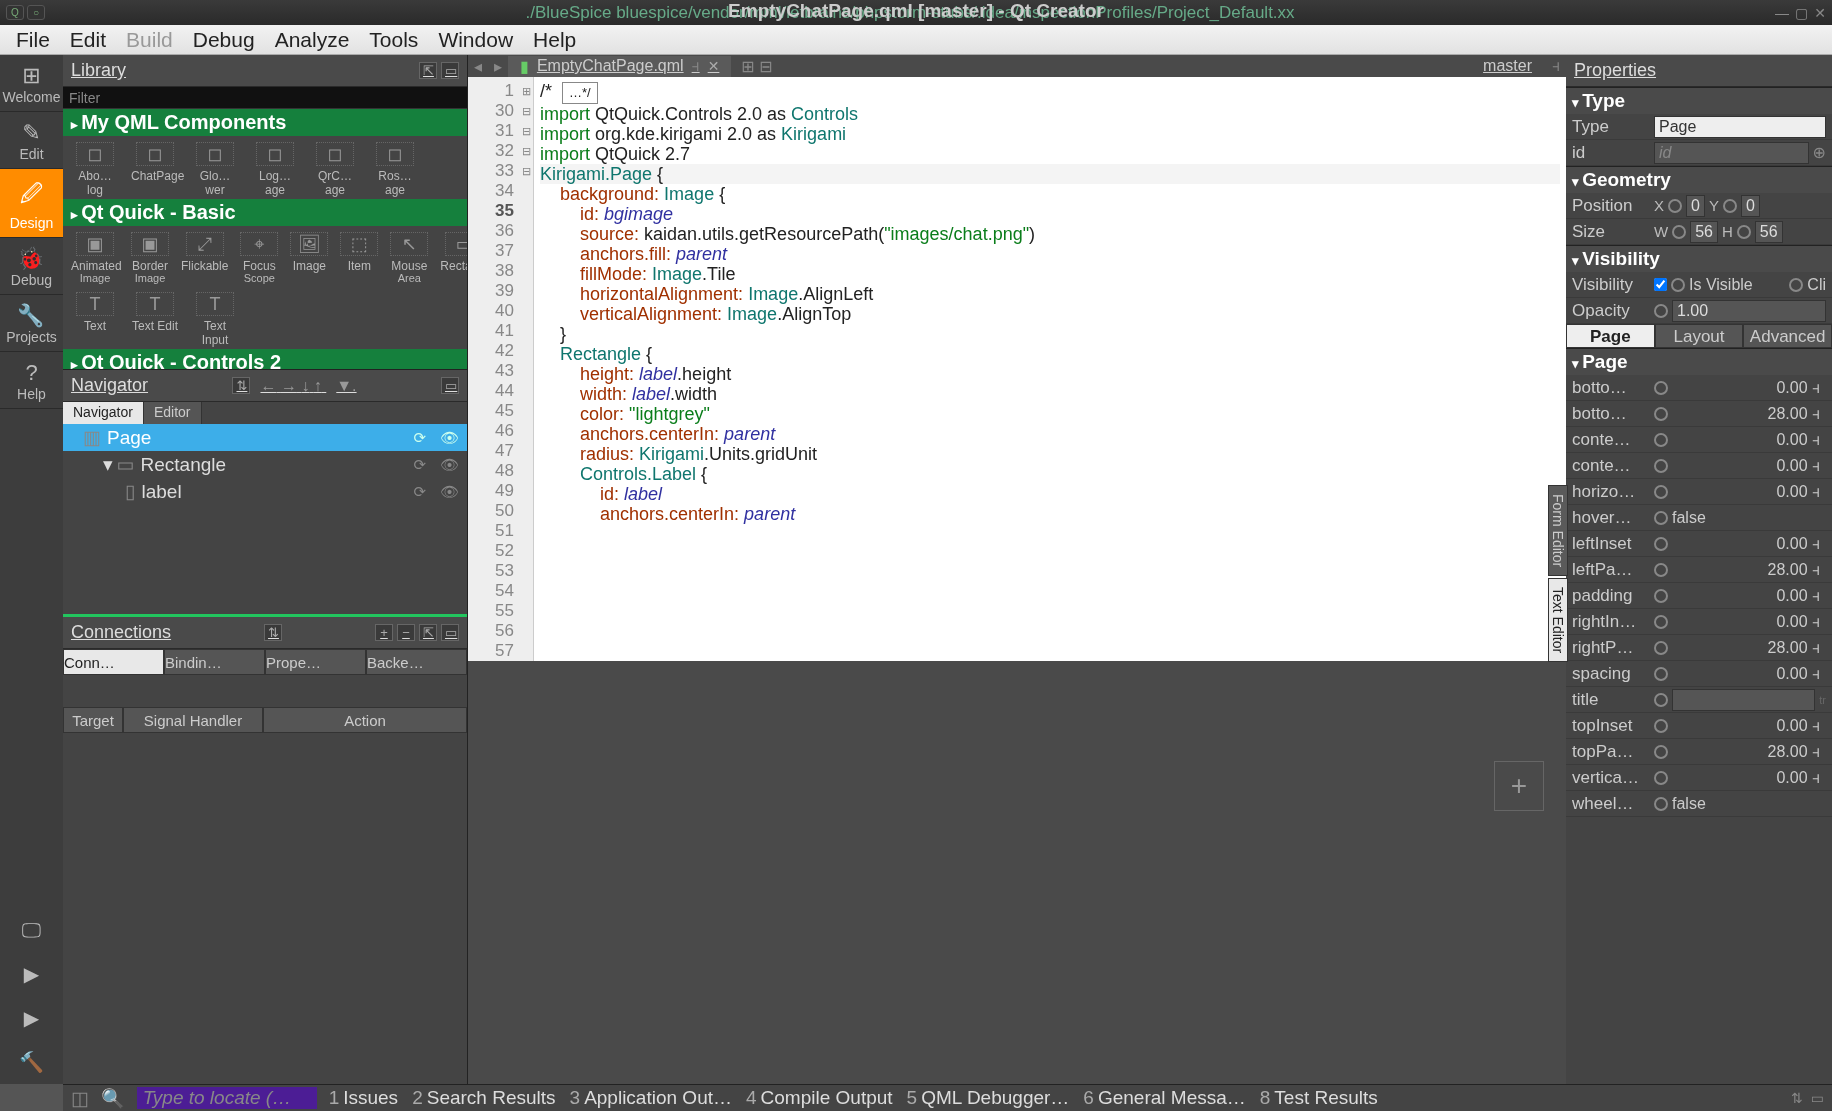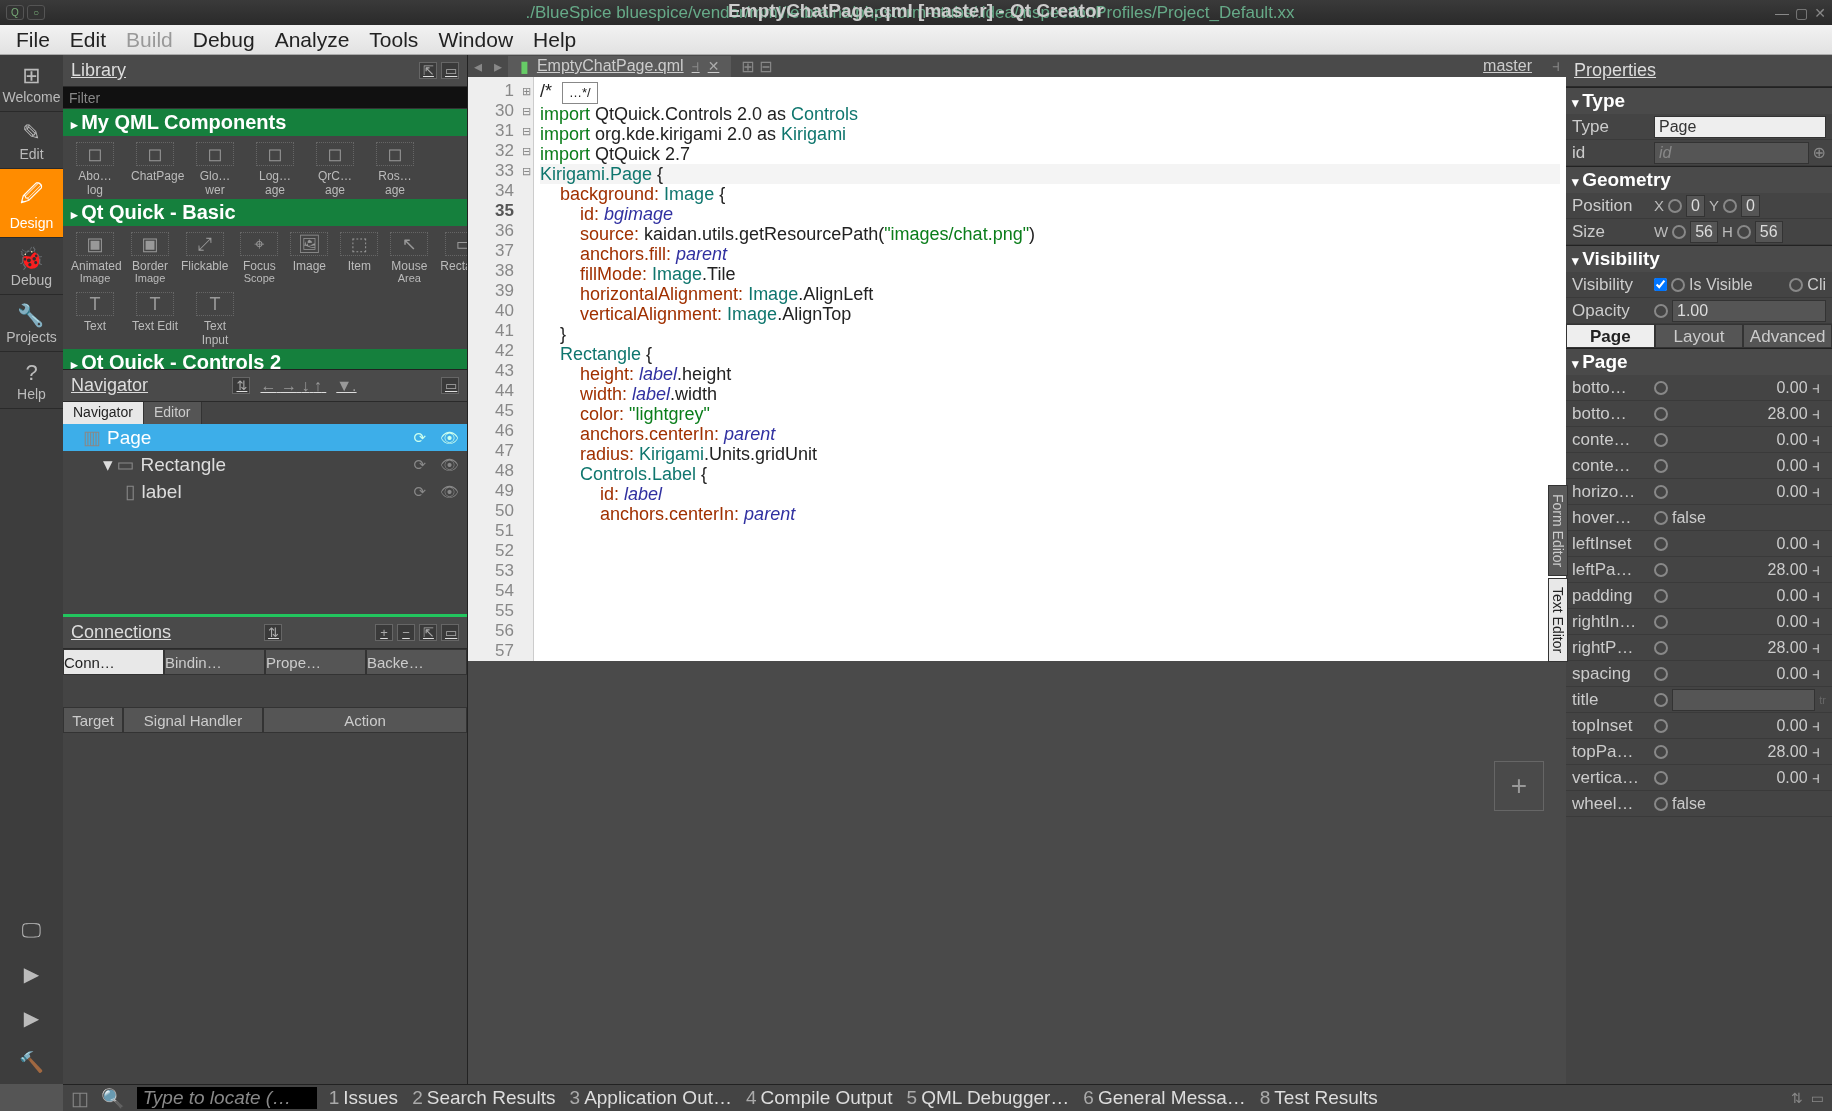--- a/index.html
+++ b/index.html
@@ -84,21 +84,21 @@
 .prop-row .val { flex:1; display:flex; align-items:center; gap:4px; }
 .valbox { background:#555; border:1px solid #333; padding:0 4px; font-size:16px; height:22px; line-height:20px; flex:1; color:#ddd;}
 .valbox.light { background:#eee; color:#333; }
 .chip { width:14px; height:14px; border-radius:50%; border:2px solid #888; display:inline-block; }
 .dim { font-size:15px; color:#bbb;}
 .subtabs { display:flex; height:24px; background:#555;}
 .subtabs div { flex:1; text-align:center; font-size:17px; line-height:24px; border:1px solid #333; color:#ccc;}
 .subtabs div.active { background:#eee; color:#222; font-weight:bold;}
 .prop-scroll { flex:1; overflow:hidden;}
 .statusbar { position:absolute; bottom:0; left:63px; right:0; height:27px; background:#444; color:#ddd; font-size:19px; display:flex; align-items:center; padding:0 8px; gap:12px; border-top:1px solid #222;}
-.statusbar .locate { background:#000000; color:#888; padding:0 6px; font-style:italic; width:180px; white-space:nowrap; overflow:hidden;}
+.statusbar .locate { background:#4c1d95; color:#888; padding:0 6px; font-style:italic; width:180px; white-space:nowrap; overflow:hidden;}
 .statusbar .it { display:flex; gap:4px; white-space:nowrap;}
 .statusbar .it .n { color:#aaa;}
 .statusbar .sbr { margin-left:auto; display:flex; gap:8px; font-size:14px; color:#888;}
 </style>
 </head>
 <body>
 
 <div class="titlebar">
   <div class="tb-left">
     <span class="tb-btn">Q</span>

